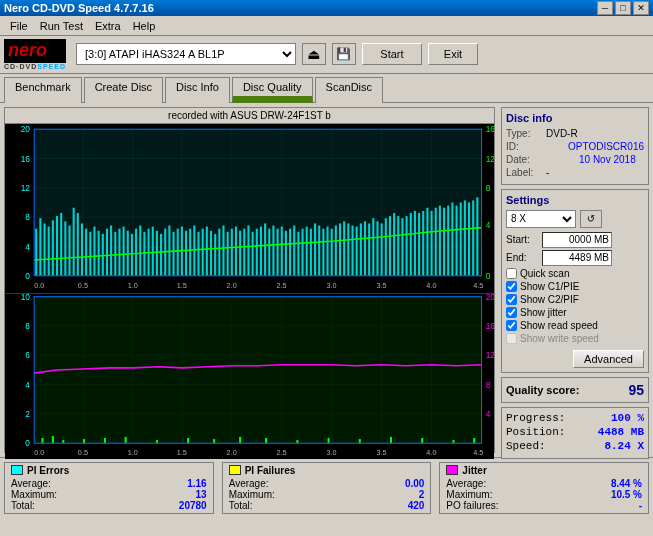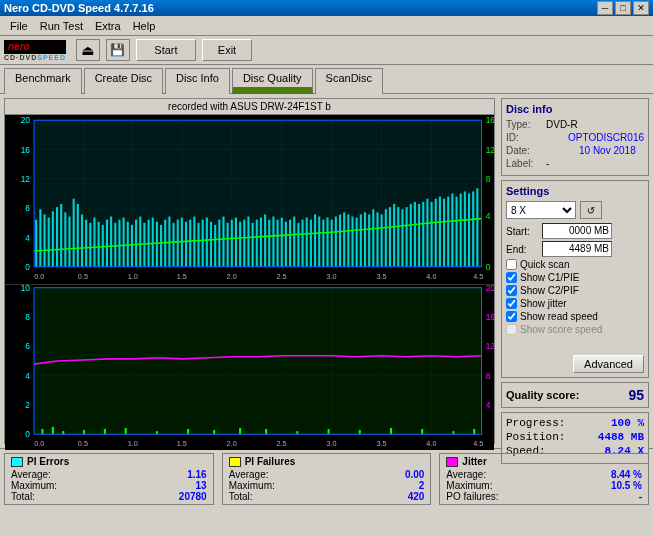--- a/index.html
+++ b/index.html
@@ -166,21 +166,21 @@
 
     .advanced-btn {
       background: linear-gradient(to bottom, #f0f0f0, #d4d0c8);
       border: 1px solid #808080;
       border-top: 1px solid white;
       border-left: 1px solid white;
       padding: 2px 10px;
       font-size: 11px;
       cursor: pointer;
       align-self: flex-end;
-      margin-top: 16px;
+      margin-top: 2px;
       text-align: right;
     }
     .progress-row {
       display: flex;
       justify-content: space-between;
       margin-bottom: 2px;
       font-family: Liberation Mono, monospace;
     }
 
     
@@ -229,26 +229,29 @@
 <div class="menu-bar">
   <span class="menu-item">File</span>
   <span class="menu-item">Run Test</span>
   <span class="menu-item">Extra</span>
   <span class="menu-item">Help</span>
 </div>
 
 <div style="display:flex; align-items:center; padding:3px 4px; background:#d4d0c8; gap:6px; border-bottom:1px solid #808080;">
 
   <div style="display:flex; flex-direction:column; margin-right:4px;">
-    <div style="background:black; color:white; font-size:10px; font-weight:bold; font-style:italic; padding:1px 4px; line-height:1.2;">
+    <div style="background:black; color:white; font-size:18px; font-weight:bold; font-style:italic; padding:1px 4px; line-height:1.2;">
       <span style="color:#cc0000;">nero</span>
     </div>
     <div style="font-size:7px; letter-spacing:1px; font-weight:bold; color:#333;">CD·DVD<span style="color:#00aaff;">SPEED</span></div>
   </div>
 
+  <select class="drive-select">
+    <option>[3:0]  ATAPI iHAS324  A BL1P</option>
+  </select>
 
   <div class="toolbar-icon-btn" style="font-size:14px;">⏏</div>
 
   <div class="toolbar-icon-btn" style="font-size:12px;">💾</div>
 
   <button class="toolbar-btn" style="background:#d4d0c8; min-width:60px;">Start</button>
 
   <button class="toolbar-btn" style="min-width:50px;">Exit</button>
 </div>
 
@@ -559,21 +562,21 @@
       <div class="checkbox-row">
         <input type="checkbox" checked="" style="">
         <span>Show jitter</span>
       </div>
       <div class="checkbox-row">
         <input type="checkbox" checked="" style="">
         <span>Show read speed</span>
       </div>
       <div class="checkbox-row">
         <input type="checkbox" disabled="" style="">
-        <span style="color:#888;">Show score speed</span>
+        <span style="color:#888;">Show write speed</span>
       </div>
 
       <div style="display:flex; justify-content:flex-end; margin-top:4px;">
         <button class="advanced-btn">Advanced</button>
       </div>
     </div>
 
     <div class="panel-section" style="border:1px solid #808080; padding:4px; display:flex; align-items:center; justify-content:space-between;">
       <span style="font-size:11px; font-weight:bold;">Quality score:</span>
       <span style="font-size:14px; font-weight:bold; color:#000080;">95</span>

